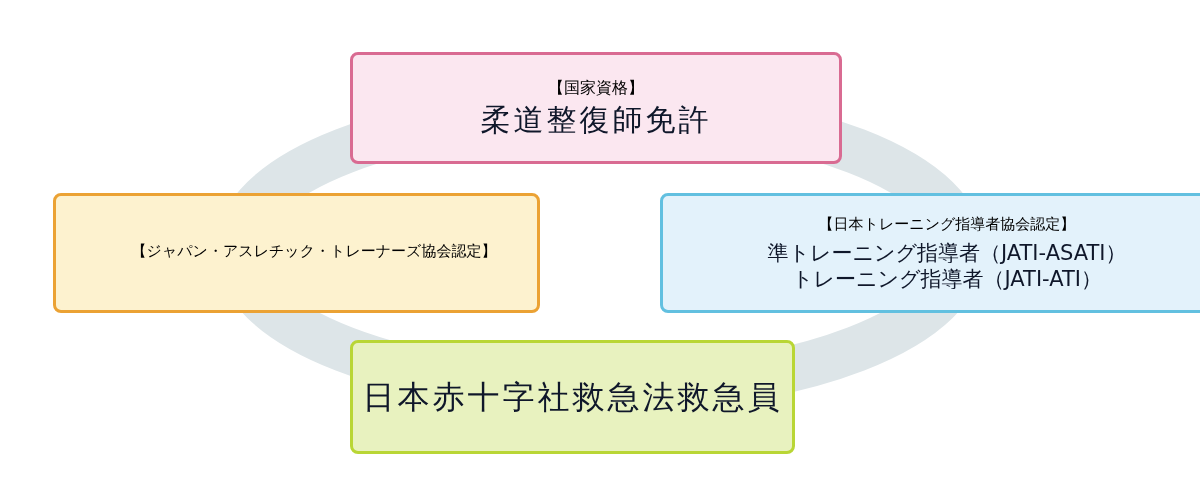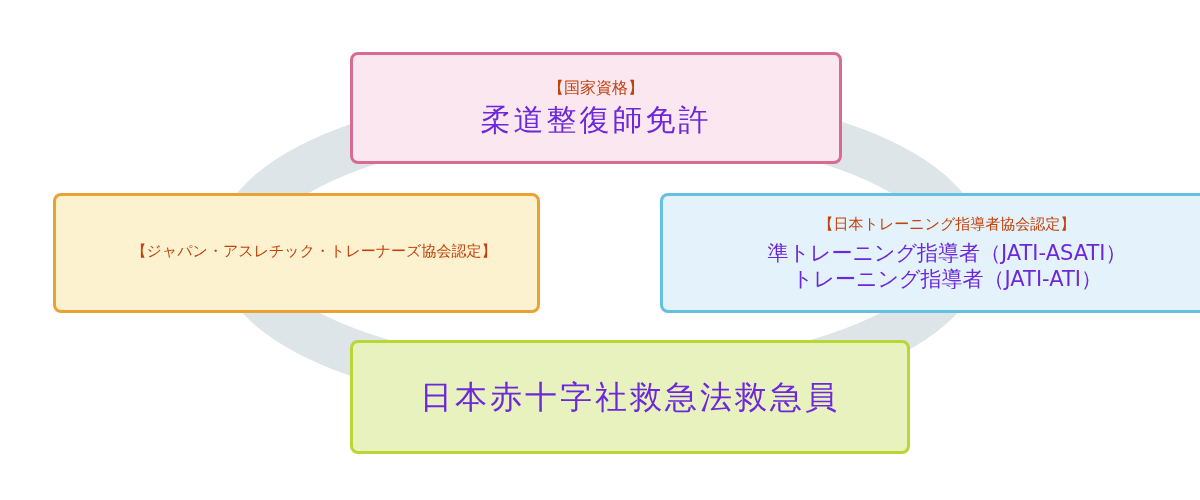--- a/index.html
+++ b/index.html
@@ -5,30 +5,30 @@
   html, body { margin: 0; padding: 0; }
   body {
     width: 1200px; height: 500px; background: #ffffff; position: relative; overflow: hidden;
     font-family: "DejaVu Sans", "Liberation Sans", sans-serif; color: #333333;
   }
   .ring { position: absolute; left: 0; top: 0; }
   .box {
     position: absolute; box-sizing: border-box; border-radius: 8px; border-width: 3px; border-style: solid;
     display: flex; flex-direction: column; align-items: center; justify-content: center; text-align: center;
   }
-  .box .sub { font-size: 15px; line-height: 20px; color: #c2410c; }
-  .box .main { font-size: 21px; line-height: 26px; color: #6d28d9; }
+  .box .sub { font-size: 15px; line-height: 20px; color: #000000; }
+  .box .main { font-size: 21px; line-height: 26px; color: #0f172a; }
   #box-top { left: 350px; top: 52px; width: 492px; height: 112px; background: #fbe7f0; border-color: #d96b92; }
   #box-top .sub { font-size: 16px; margin-bottom: 4px; }
   #box-top .main { font-size: 30px; line-height: 36px; letter-spacing: 3px; }
   #box-left { left: 53px; top: 193px; width: 487px; height: 120px; background: #fdf2cf; border-color: #eba234; padding-left: 35px; }
   #box-left .sub { margin-bottom: 4px; }
   #box-right { left: 660px; top: 193px; width: 574px; height: 120px; background: #e3f2fb; border-color: #62c0e0; }
   #box-right .sub { margin-bottom: 6px; }
-  #box-bottom { left: 350px; top: 340px; width: 560px; height: 114px; background: #e8f2bf; border-color: #b9d635; }
+  #box-bottom { left: 350px; top: 340px; width: 445px; height: 114px; background: #e8f2bf; border-color: #b9d635; }
   #box-bottom .main { font-size: 32px; line-height: 40px; letter-spacing: 3px; }
 </style>
 </head>
 <body>
 
 <svg class="ring" width="1200" height="500" viewBox="0 0 1200 500">
   <ellipse cx="600" cy="250" rx="362" ry="140" fill="none" stroke="#dde5e8" stroke-width="46"></ellipse>
 </svg>
 
 <div class="box" id="box-top">

